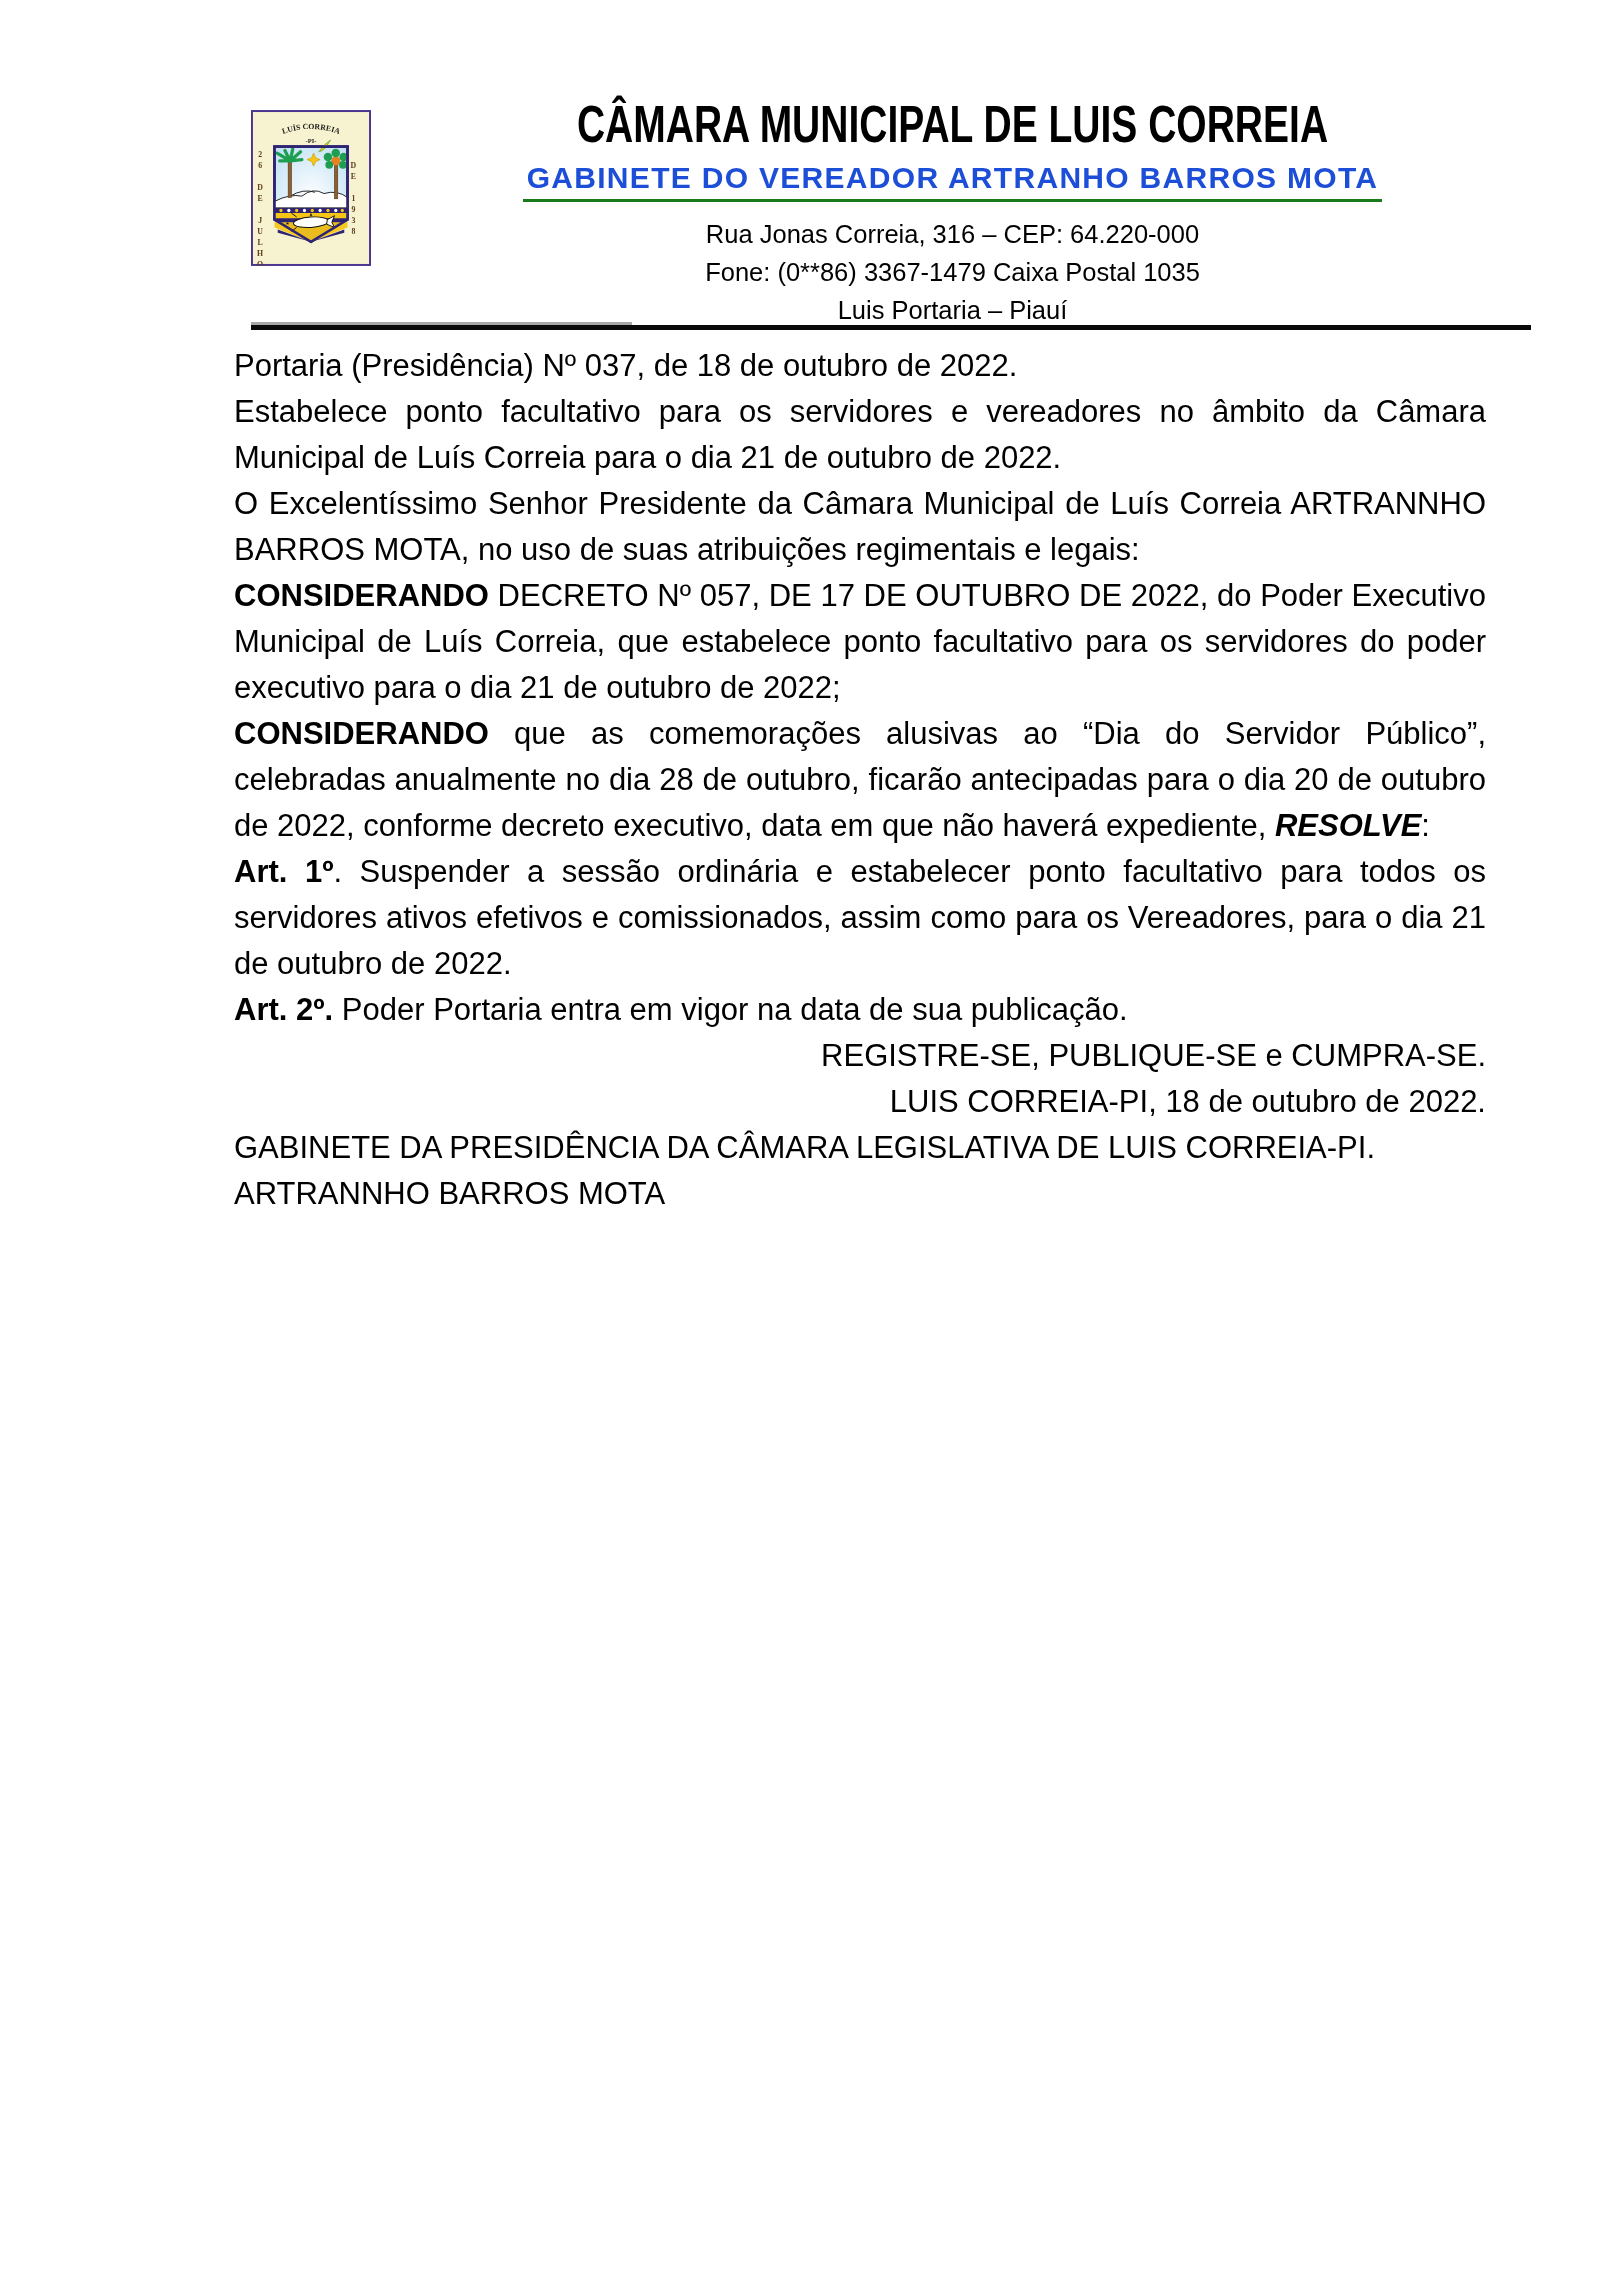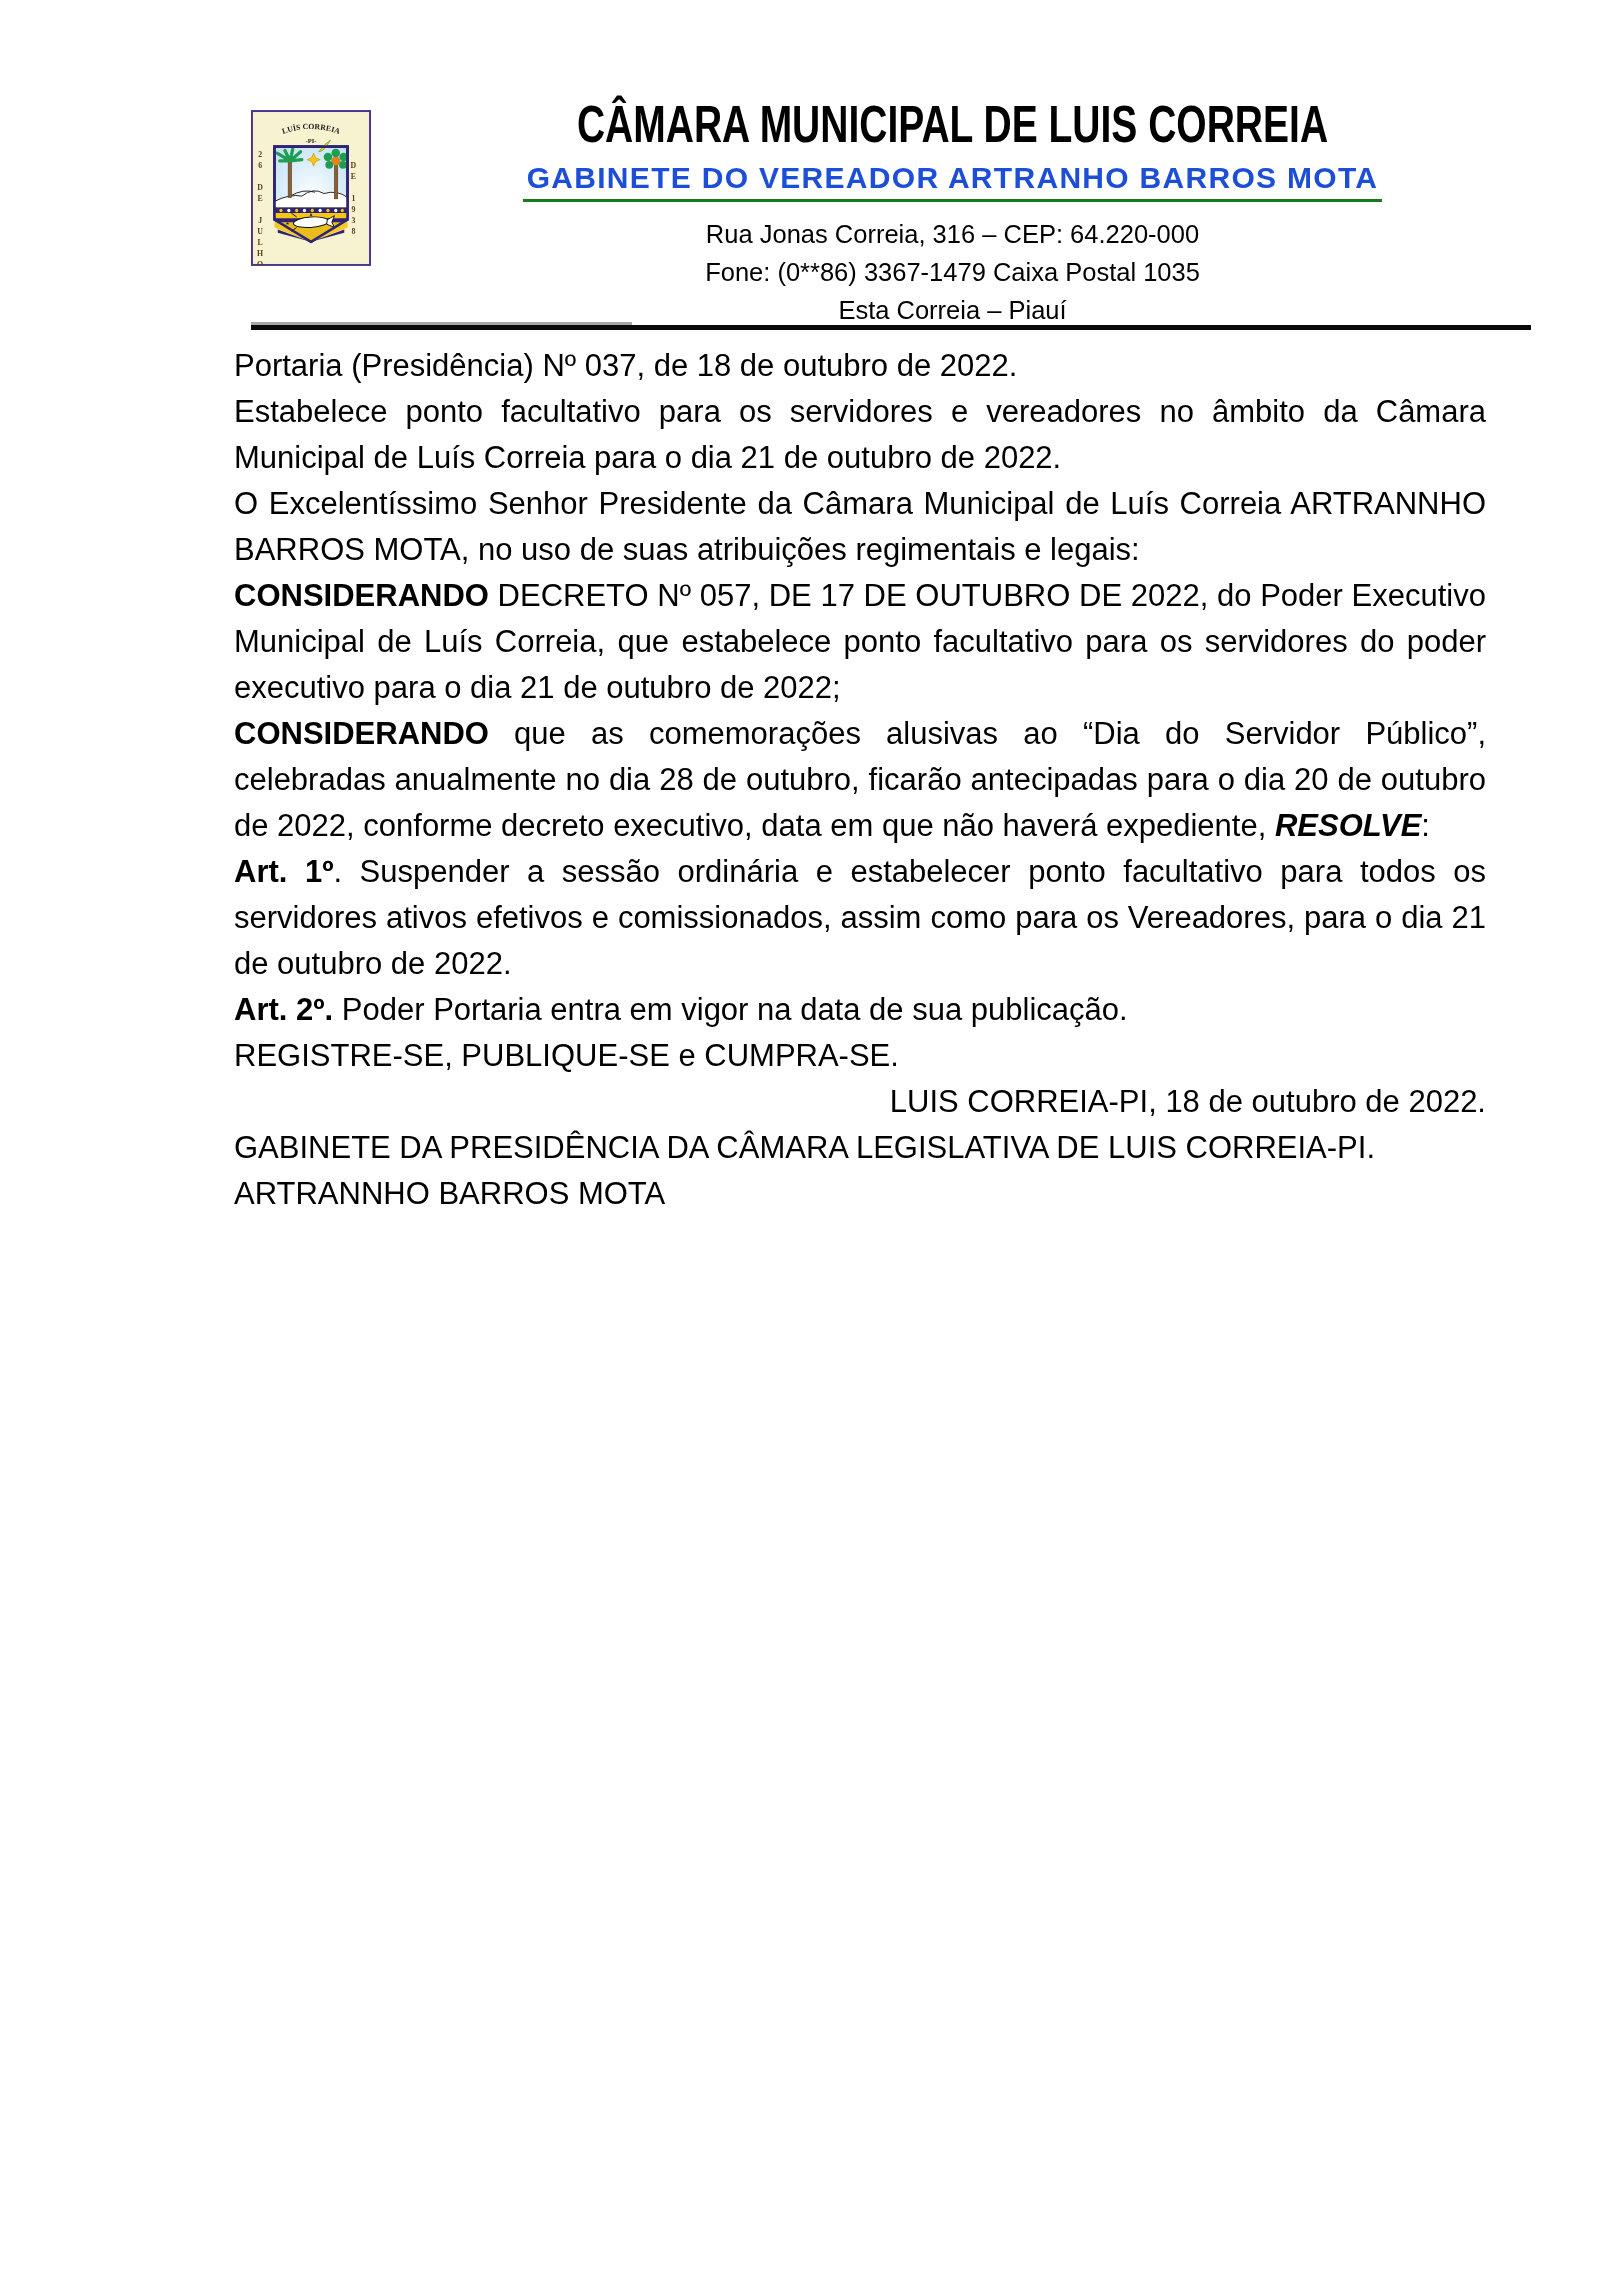--- a/index.html
+++ b/index.html
@@ -58,21 +58,21 @@
     text-align: justify;
   }
   .doc-content p { margin: 0; padding: 0; }
   .p-reference { text-align: left; margin-bottom: 74px; }
   .p-summary   { margin-left: 619px; margin-bottom: 26px; }
   .p-body-a    { margin-bottom: 0; }
   .p-body-b    { margin-bottom: 0; }
   .p-body-c    { margin-bottom: 39px; }
   .p-art1      { margin-bottom: 0; }
   .p-art2      { margin-bottom: 59px; text-align: left; }
-  .p-registre  { margin-bottom: 59px; text-align: left; }
+  .p-registre  { margin-bottom: 59px; text-align: right; }
   .p-date      { margin-bottom: 58px; text-align: right; }
   .p-gabinete  { margin-bottom: 13px; text-align: left; }
   .p-signature { text-align: left; }
 
   .rt-normal { font-weight: normal; font-style: normal; }
   .rt-bold { font-weight: bold; }
   .rt-bold-italic { font-weight: bold; font-style: italic; }
 
   
   .logo svg text { font-family: "Liberation Serif", "DejaVu Serif", serif; }
@@ -160,21 +160,21 @@
       </svg>
     </div>
 
     <div class="header-text">
       <div class="doc-title">CÂMARA MUNICIPAL DE LUIS CORREIA</div>
       <div class="doc-subtitle-wrap">
         <span class="doc-subtitle" id="subtitle" style="color: #1d4ed8; border-bottom-color: rgb(26, 122, 26);">GABINETE DO VEREADOR ARTRANHO BARROS MOTA</span>
       </div>
       <div class="addr-line">Rua Jonas Correia, 316 – CEP: 64.220-000</div>
       <div class="addr-line">Fone: (0**86) 3367-1479 Caixa Postal 1035</div>
-      <div class="addr-line">Esta Correia – Piauí</div>
+      <div class="addr-line">Luis Portaria – Piauí</div>
     </div>
 
     <div class="rule-gray"></div>
     <div class="rule-black"></div>
   </div>
 
   <div class="doc-content">
 
     <p class="p-reference">Portaria (Presidência) Nº 037, de 18 de outubro de 2022.</p>
 

